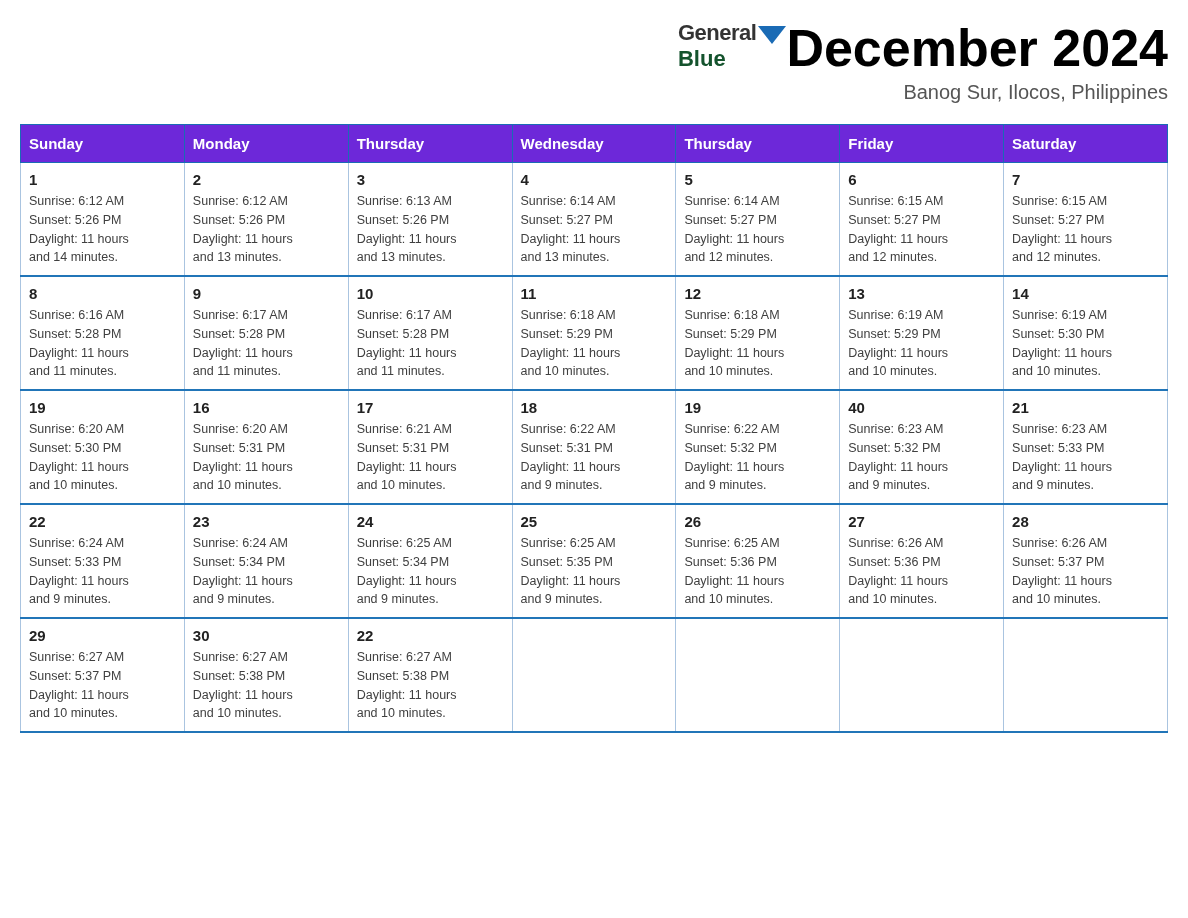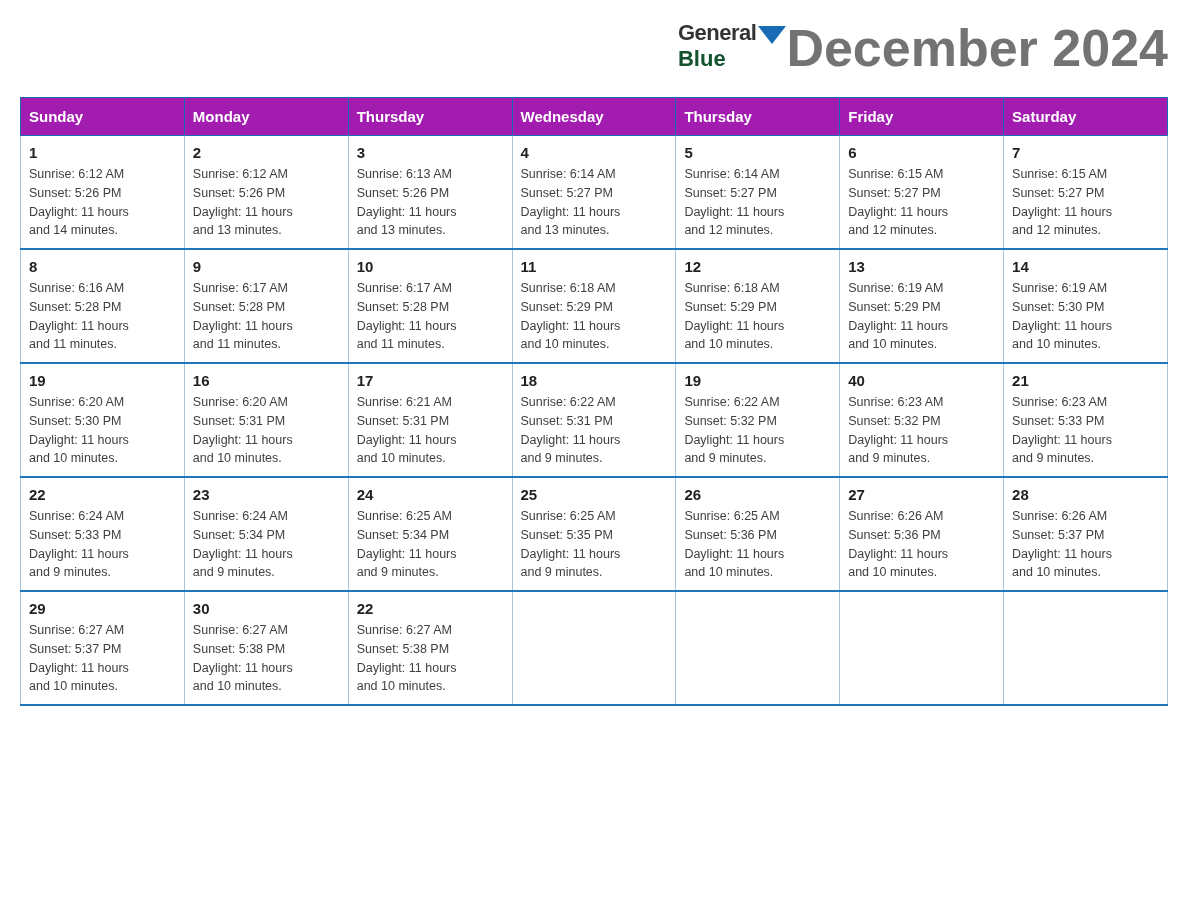--- a/index.html
+++ b/index.html
@@ -44,35 +44,35 @@
       font-size: 22px;
       font-weight: bold;
       color: #14532d;
     }
     .title-section {
       text-align: right;
     }
     .main-title {
       font-size: 52px;
       font-weight: bold;
-      color: #737373;
+      color: #000000;
       line-height: 1.1;
     }
     .subtitle {
       font-size: 20px;
       color: #555;
       margin-top: 4px;
     }
     table {
       width: 100%;
       border-collapse: collapse;
       font-size: 13px;
     }
     thead tr th {
-      background-color: #a21caf;
+      background-color: #6d28d9;
       color: #fff;
       padding: 10px 8px;
       text-align: left;
       font-size: 15px;
       font-weight: bold;
       border: 1px solid #1a6bb5;
     }
     tbody tr td {
       vertical-align: top;
       padding: 8px;
@@ -104,20 +104,21 @@
 <div class="header">
   <div class="logo">
     <div class="logo-top">
       <span class="logo-general">General</span>
       <div class="logo-triangle"></div>
     </div>
     <span class="logo-blue">Blue</span>
   </div>
   <div class="title-section">
     <div class="main-title">December 2024</div>
+    <div class="subtitle">Banog Sur, Ilocos, Philippines</div>
   </div>
 </div>
 
 <table>
   <thead>
     <tr>
     <th>Sunday</th>
         <th>Monday</th>
         <th>Thursday</th>
         <th>Wednesday</th>

